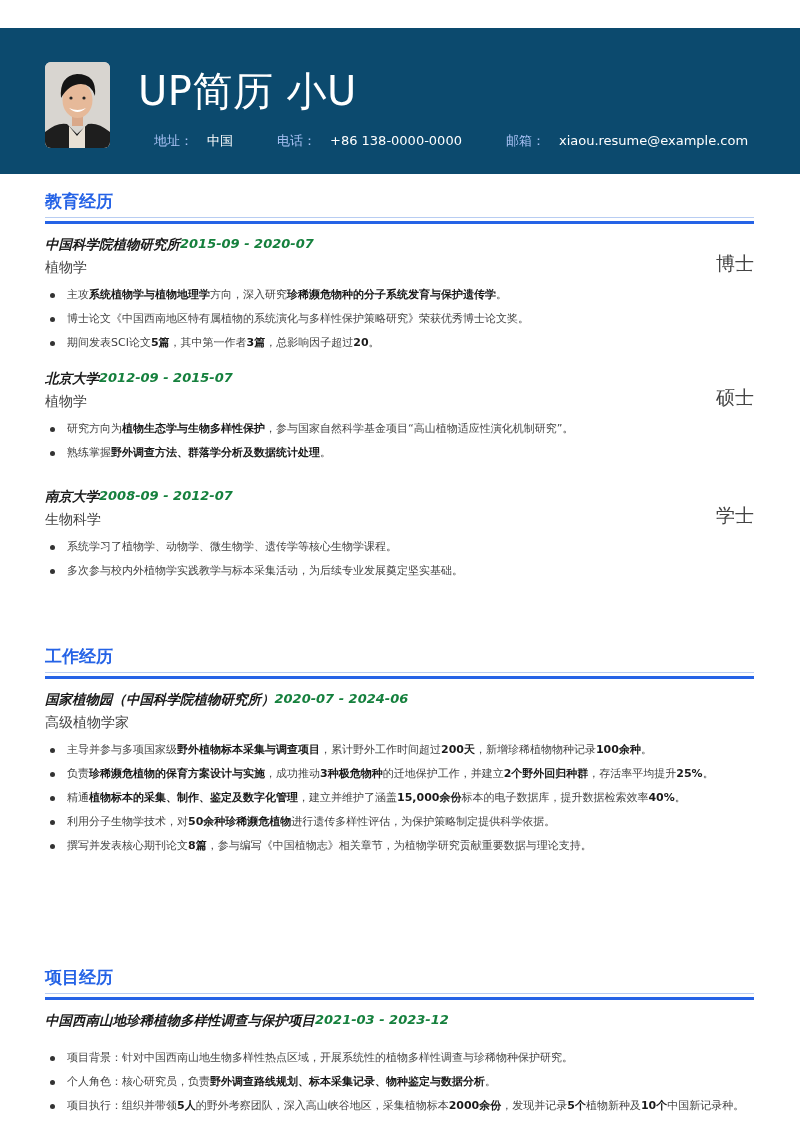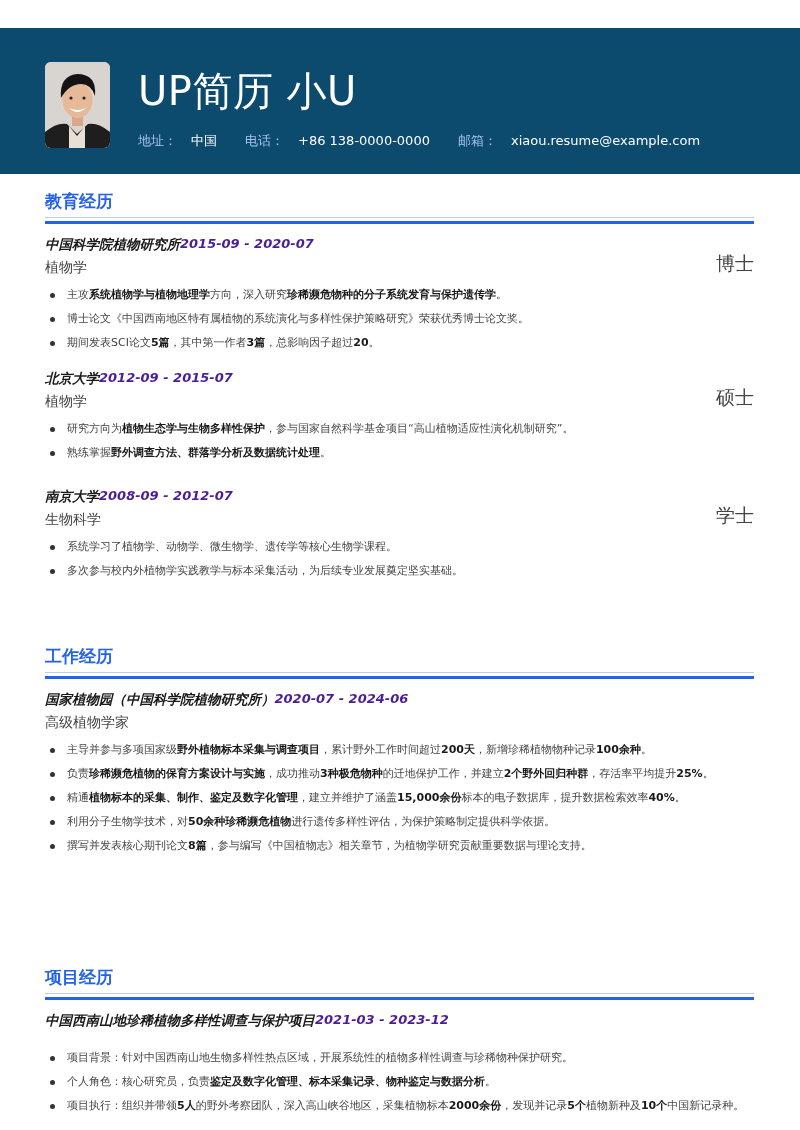--- a/index.html
+++ b/index.html
@@ -15,38 +15,38 @@
     border-radius: 6px; overflow: hidden; background: #d9d6d1;
   }
   .name {
     position: absolute; left: 138px; top: 38px; color: #fff;
     font-size: 40px; line-height: 50px; font-weight: 500; letter-spacing: 0.5px;
   }
   .contacts {
     position: absolute; left: 138px; top: 103px; height: 20px;
     display: flex; font-size: 13px; line-height: 20px; color: #fff;
   }
-  .contact { display: flex; margin-right: 28px; }
+  .contact { display: flex; margin-right: 28px; margin-left: 16px; }
   .contact .lbl { color: #a9c2f5; margin-right: 14px; }
   .contact .val { color: #ffffff; }
 
   .section { position: absolute; left: 45px; width: 709px; }
   .sec-title {
     font-size: 17px; line-height: 24px; color: #2563e6; font-weight: bold; height: 24px;
   }
   .sec-rule {
     margin-top: 4px; height: 1px; background: #b8cdf2;
   }
   .sec-rule2 {
     margin-top: 3px; height: 3px; background: #2563e6;
   }
   .entry { position: relative; }
   .e-head { display: flex; justify-content: flex-start; height: 22px; line-height: 22px; font-style: italic; }
   .e-title { font-size: 13.5px; font-weight: bold; color: #1a1a1a; }
-  .e-date { font-size: 13px; font-weight: bold; color: #4c1d95; }
+  .e-date { font-size: 13px; font-weight: bold; color: #15803d; }
   .e-sub-row { display: flex; justify-content: space-between; }
   .e-sub { font-size: 14px; color: #444; line-height: 24px; }
   .e-degree { font-size: 19px; color: #444; line-height: 16px; }
   ul.bullets { list-style: none; margin-top: 4px; }
   ul.bullets li {
     position: relative; padding-left: 22px; font-size: 11px; line-height: 24px; color: #444;
   }
   ul.bullets li::before {
     content: ""; position: absolute; left: 5px; top: 10px; width: 5px; height: 5px;
     border-radius: 50%; background: #333;
@@ -167,17 +167,17 @@
   <div class="sec-rule"></div>
   <div class="sec-rule2"></div>
 
   <div class="entry" style="margin-top:9px;">
     <div class="e-head">
       <span class="e-title">中国西南山地珍稀植物多样性调查与保护项目</span>
       <span class="e-date">2021-03 - 2023-12</span>
     </div>
     <ul class="bullets" style="margin-top:15px;">
         <li><span>项目背景：针对中国西南山地生物多样性热点区域，开展系统性的植物多样性调查与珍稀物种保护研究。</span></li>
-        <li><span>个人角色：核心研究员，负责</span><b>鉴定及数字化管理、标本采集记录、物种鉴定与数据分析</b><span>。</span></li>
+        <li><span>个人角色：核心研究员，负责</span><b>野外调查路线规划、标本采集记录、物种鉴定与数据分析</b><span>。</span></li>
         <li><span>项目执行：组织并带领</span><b>5人</b><span>的野外考察团队，深入高山峡谷地区，采集植物标本</span><b>2000余份</b><span>，发现并记录</span><b>5个</b><span>植物新种及</span><b>10个</b><span>中国新记录种。</span></li>
       </ul>
   </div>
 </div>
 
 </body></html>

